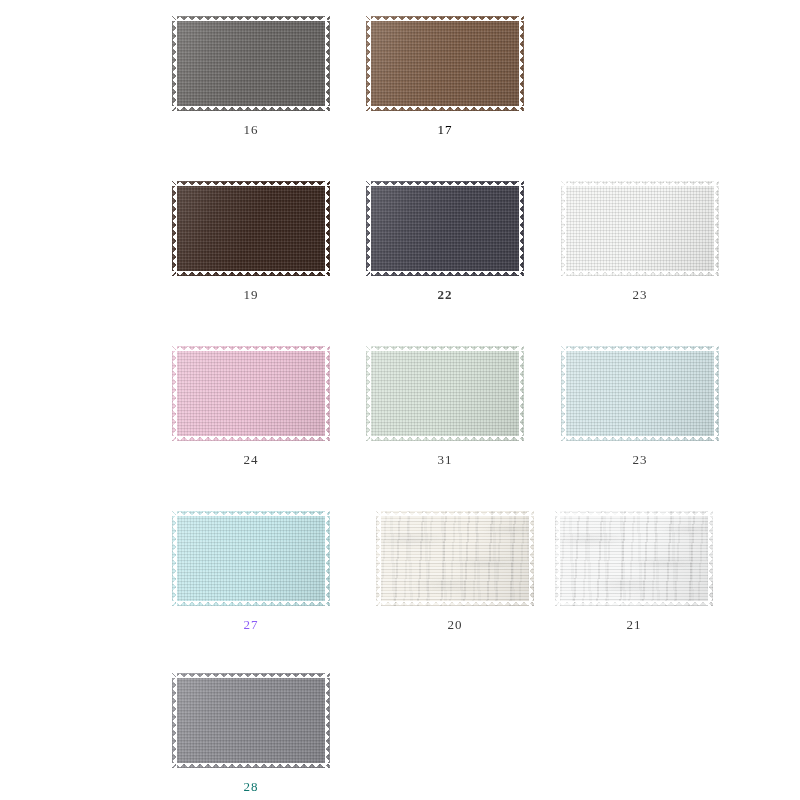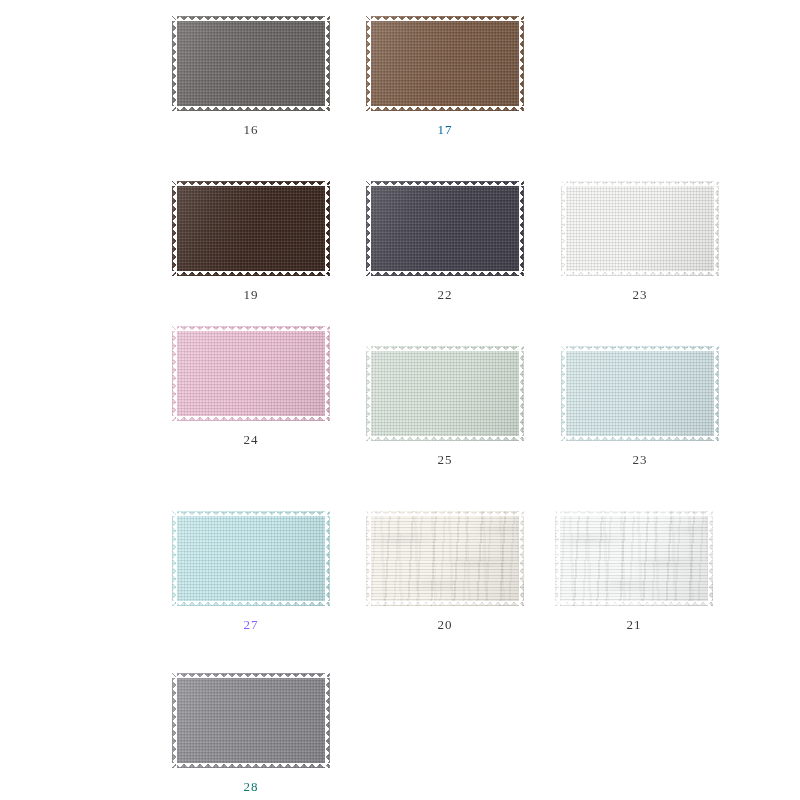--- a/index.html
+++ b/index.html
@@ -170,35 +170,35 @@
     <div class="swatch-cell" style="left: 332px; top: 16px;">
       <div class="swatch-chip" style="width: 158px; height: 95px;">
         <div class="swatch-fabric" style="background-color: rgb(125, 94, 72);"></div>
         <div class="swatch-weave"></div>
         <div class="swatch-sheen"></div>
         <div class="pink-edge pink-top"></div>
         <div class="pink-edge pink-bottom"></div>
         <div class="pink-edge pink-left"></div>
         <div class="pink-edge pink-right"></div>
       </div>
-      <div class="swatch-label" style="color: #0369a1; width: 158px;">17</div>
+      <div class="swatch-label" style="color: #000000; width: 158px;">17</div>
     </div>
     <div class="swatch-cell" style="left: 138px; top: 181px;">
       <div class="swatch-chip" style="width: 158px; height: 95px;">
         <div class="swatch-fabric" style="background-color: rgb(62, 42, 34);"></div>
         <div class="swatch-weave"></div>
         <div class="swatch-sheen"></div>
         <div class="pink-edge pink-top"></div>
         <div class="pink-edge pink-bottom"></div>
         <div class="pink-edge pink-left"></div>
         <div class="pink-edge pink-right"></div>
       </div>
       <div class="swatch-label" style="color: rgb(58, 58, 58); width: 158px;">19</div>
     </div>
-    <div class="swatch-cell" style="left: 332px; top: 181px;">
+    <div class="swatch-cell" style="left: 332px; top: 181px; font-weight: bold;">
       <div class="swatch-chip" style="width: 158px; height: 95px;">
         <div class="swatch-fabric" style="background-color: rgb(69, 68, 79);"></div>
         <div class="swatch-weave"></div>
         <div class="swatch-sheen"></div>
         <div class="pink-edge pink-top"></div>
         <div class="pink-edge pink-bottom"></div>
         <div class="pink-edge pink-left"></div>
         <div class="pink-edge pink-right"></div>
       </div>
       <div class="swatch-label" style="color: rgb(58, 58, 58); width: 158px;">22</div>
@@ -208,21 +208,21 @@
         <div class="swatch-fabric" style="background-color: rgb(244, 245, 243);"></div>
         <div class="swatch-weave"></div>
         <div class="swatch-sheen"></div>
         <div class="pink-edge pink-top"></div>
         <div class="pink-edge pink-bottom"></div>
         <div class="pink-edge pink-left"></div>
         <div class="pink-edge pink-right"></div>
       </div>
       <div class="swatch-label" style="color: rgb(58, 58, 58); width: 158px;">23</div>
     </div>
-    <div class="swatch-cell" style="left: 138px; top: 326px;">
+    <div class="swatch-cell" style="left: 138px; top: 346px;">
       <div class="swatch-chip" style="width: 158px; height: 95px;">
         <div class="swatch-fabric" style="background-color: rgb(237, 194, 214);"></div>
         <div class="swatch-weave"></div>
         <div class="swatch-sheen"></div>
         <div class="pink-edge pink-top"></div>
         <div class="pink-edge pink-bottom"></div>
         <div class="pink-edge pink-left"></div>
         <div class="pink-edge pink-right"></div>
       </div>
       <div class="swatch-label" style="color: rgb(58, 58, 58); width: 158px;">24</div>
@@ -230,21 +230,21 @@
     <div class="swatch-cell" style="left: 332px; top: 346px;">
       <div class="swatch-chip" style="width: 158px; height: 95px;">
         <div class="swatch-fabric" style="background-color: rgb(216, 227, 217);"></div>
         <div class="swatch-weave"></div>
         <div class="swatch-sheen"></div>
         <div class="pink-edge pink-top"></div>
         <div class="pink-edge pink-bottom"></div>
         <div class="pink-edge pink-left"></div>
         <div class="pink-edge pink-right"></div>
       </div>
-      <div class="swatch-label" style="color: rgb(58, 58, 58); width: 158px;">25</div>
+      <div class="swatch-label" style="color: rgb(58, 58, 58); width: 158px;">31</div>
     </div>
     <div class="swatch-cell" style="left: 527px; top: 346px;">
       <div class="swatch-chip" style="width: 158px; height: 95px;">
         <div class="swatch-fabric" style="background-color: rgb(213, 231, 233);"></div>
         <div class="swatch-weave"></div>
         <div class="swatch-sheen"></div>
         <div class="pink-edge pink-top"></div>
         <div class="pink-edge pink-bottom"></div>
         <div class="pink-edge pink-left"></div>
         <div class="pink-edge pink-right"></div>
@@ -256,21 +256,21 @@
         <div class="swatch-fabric" style="background-color: rgb(197, 233, 236);"></div>
         <div class="swatch-weave"></div>
         <div class="swatch-sheen"></div>
         <div class="pink-edge pink-top"></div>
         <div class="pink-edge pink-bottom"></div>
         <div class="pink-edge pink-left"></div>
         <div class="pink-edge pink-right"></div>
       </div>
       <div class="swatch-label" style="color: #8b5cf6; width: 158px;">27</div>
     </div>
-    <div class="swatch-cell" style="left: 332px; top: 511px;">
+    <div class="swatch-cell" style="left: 342px; top: 511px;">
       <div class="swatch-chip" style="width: 158px; height: 95px;">
         <div class="swatch-fabric" style="background-color: rgb(240, 236, 226);"></div>
         <div class="swatch-weave mottled"></div>
         <div class="swatch-sheen"></div>
         <div class="pink-edge pink-top"></div>
         <div class="pink-edge pink-bottom"></div>
         <div class="pink-edge pink-left"></div>
         <div class="pink-edge pink-right"></div>
       </div>
       <div class="swatch-label" style="color: rgb(58, 58, 58); width: 158px;">20</div>

